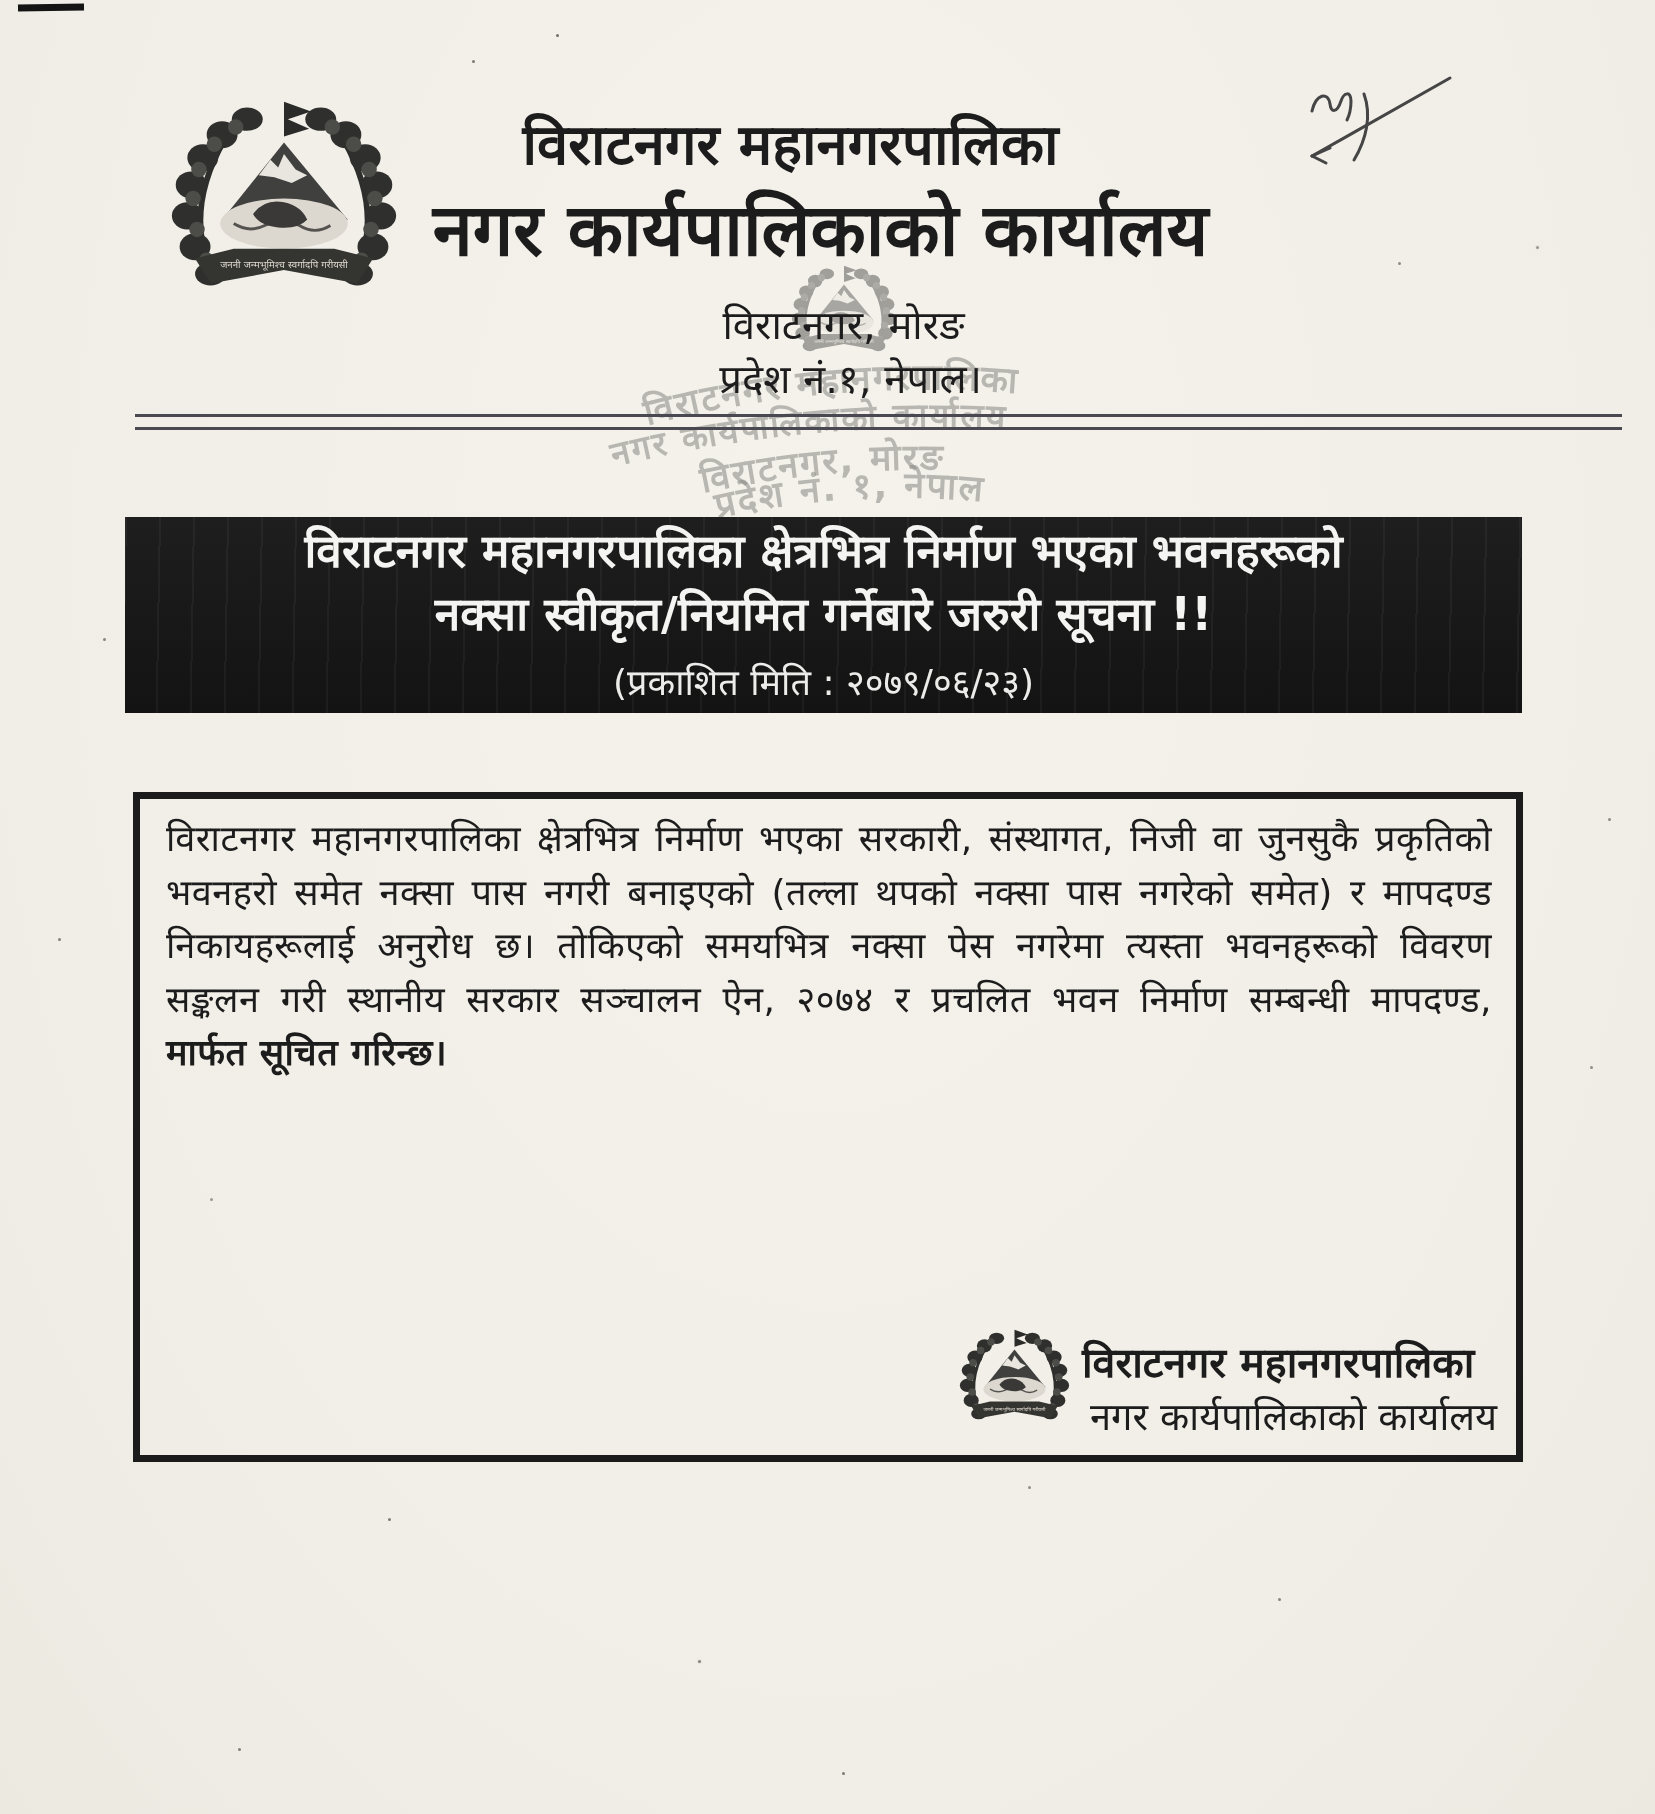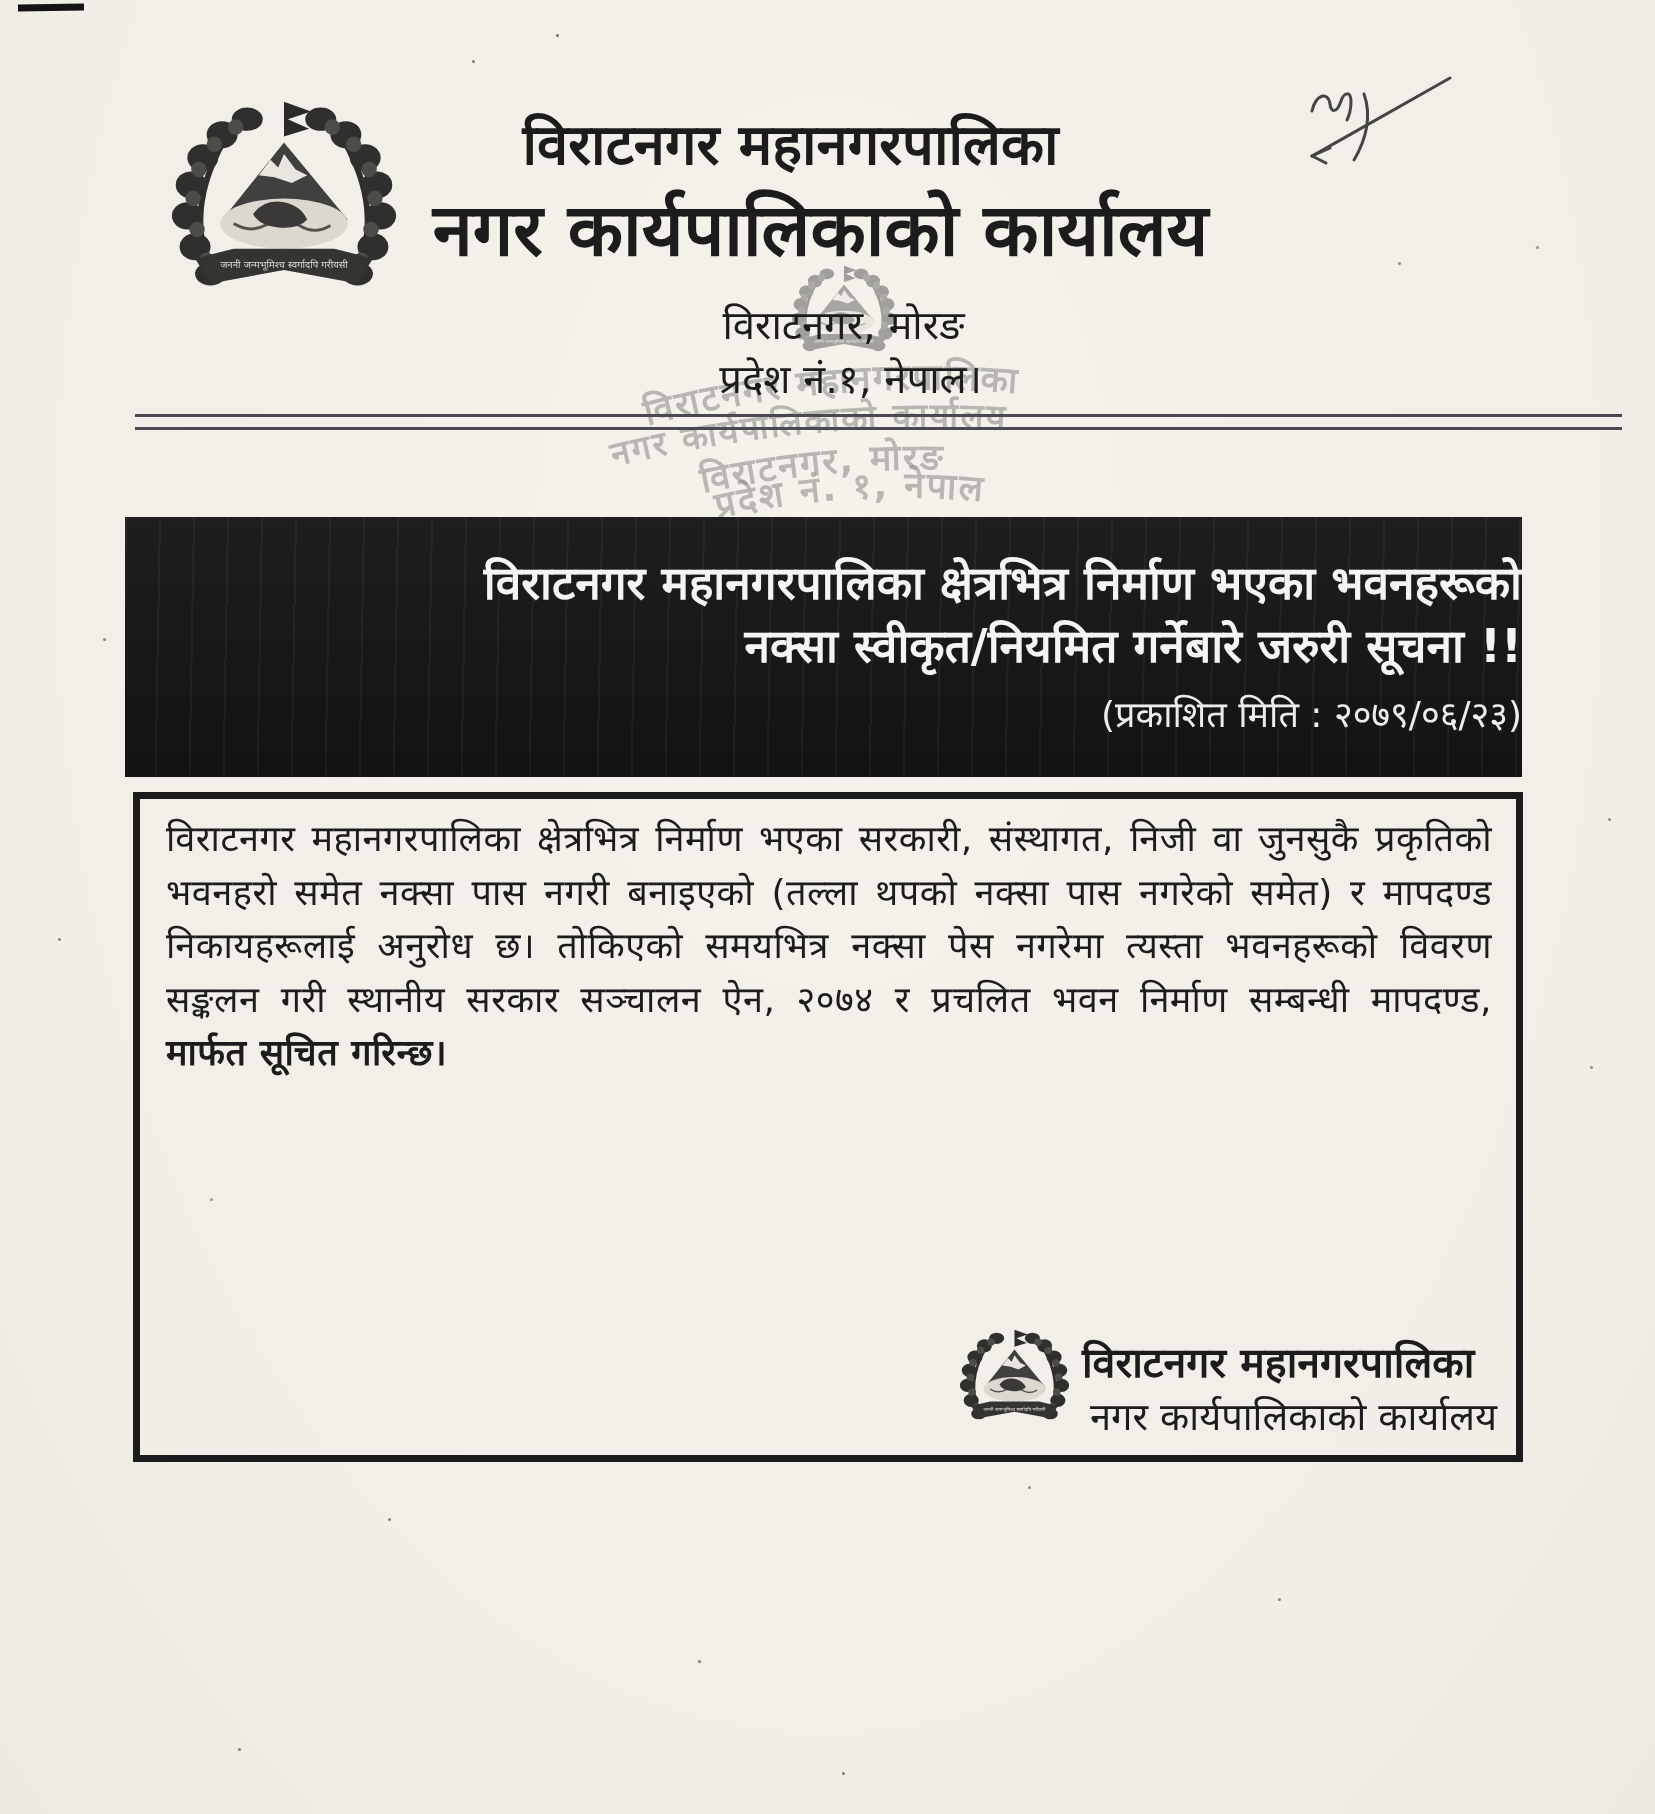--- a/index.html
+++ b/index.html
@@ -29,25 +29,25 @@
   .addr-line  { top:296px; font-size:40px; font-weight:500; transform:translateX(16px); }
   .prov-line  { top:350px; font-size:40px; font-weight:500; transform:translateX(23px); }
   .header-rule { position:absolute; left:135px; top:414px; width:1487px; height:10px;
     border-top:3px solid #4a4850; border-bottom:3px solid #4a4850; }
   
   .stamp-svg { position:absolute; left:590px; top:255px; width:520px; height:300px; overflow:visible; }
   .stamp-svg text { fill:#8d8d88; opacity:.58; font-weight:600; letter-spacing:2px;
     font-family:"DejaVu Sans","Liberation Sans",sans-serif; }
   .stamp-emblem { opacity:.42; }
   
-  .banner { position:absolute; left:125px; top:517px; width:1397px; height:260px;
+  .banner { position:absolute; left:125px; top:517px; width:1397px; height:196px;
     background:
       repeating-linear-gradient(91deg, rgba(255,255,255,.045) 0 2px, rgba(0,0,0,0) 2px 34px),
       linear-gradient(#1e1e1e,#131313);
-    color:#f4f4f2; display:flex; flex-direction:column; align-items:flex-end; justify-content:center;
+    color:#f4f4f2; display:flex; flex-direction:column; align-items:center; justify-content:center;
     gap:9px; text-align:center; }
   .banner-title { font-size:46px; font-weight:700; line-height:1.18; white-space:nowrap; }
   .banner-date  { font-size:36px; font-weight:500; margin-top:7px; color:#ececea; }
   
   .notice-box { position:absolute; left:133px; top:792px; width:1390px; height:670px;
     box-sizing:border-box; border:7px solid #1b1b1b;padding-left:24px; }
   .body-text { position:absolute; left:26px; right:24px; top:13px; }
   .bline { font-size:36px; line-height:53.5px; height:53.5px; white-space:normal;
     text-align:justify; text-align-last:justify; letter-spacing:.5px; }
   .bline-last { text-align:right; text-align-last:left;font-weight:bold; }

